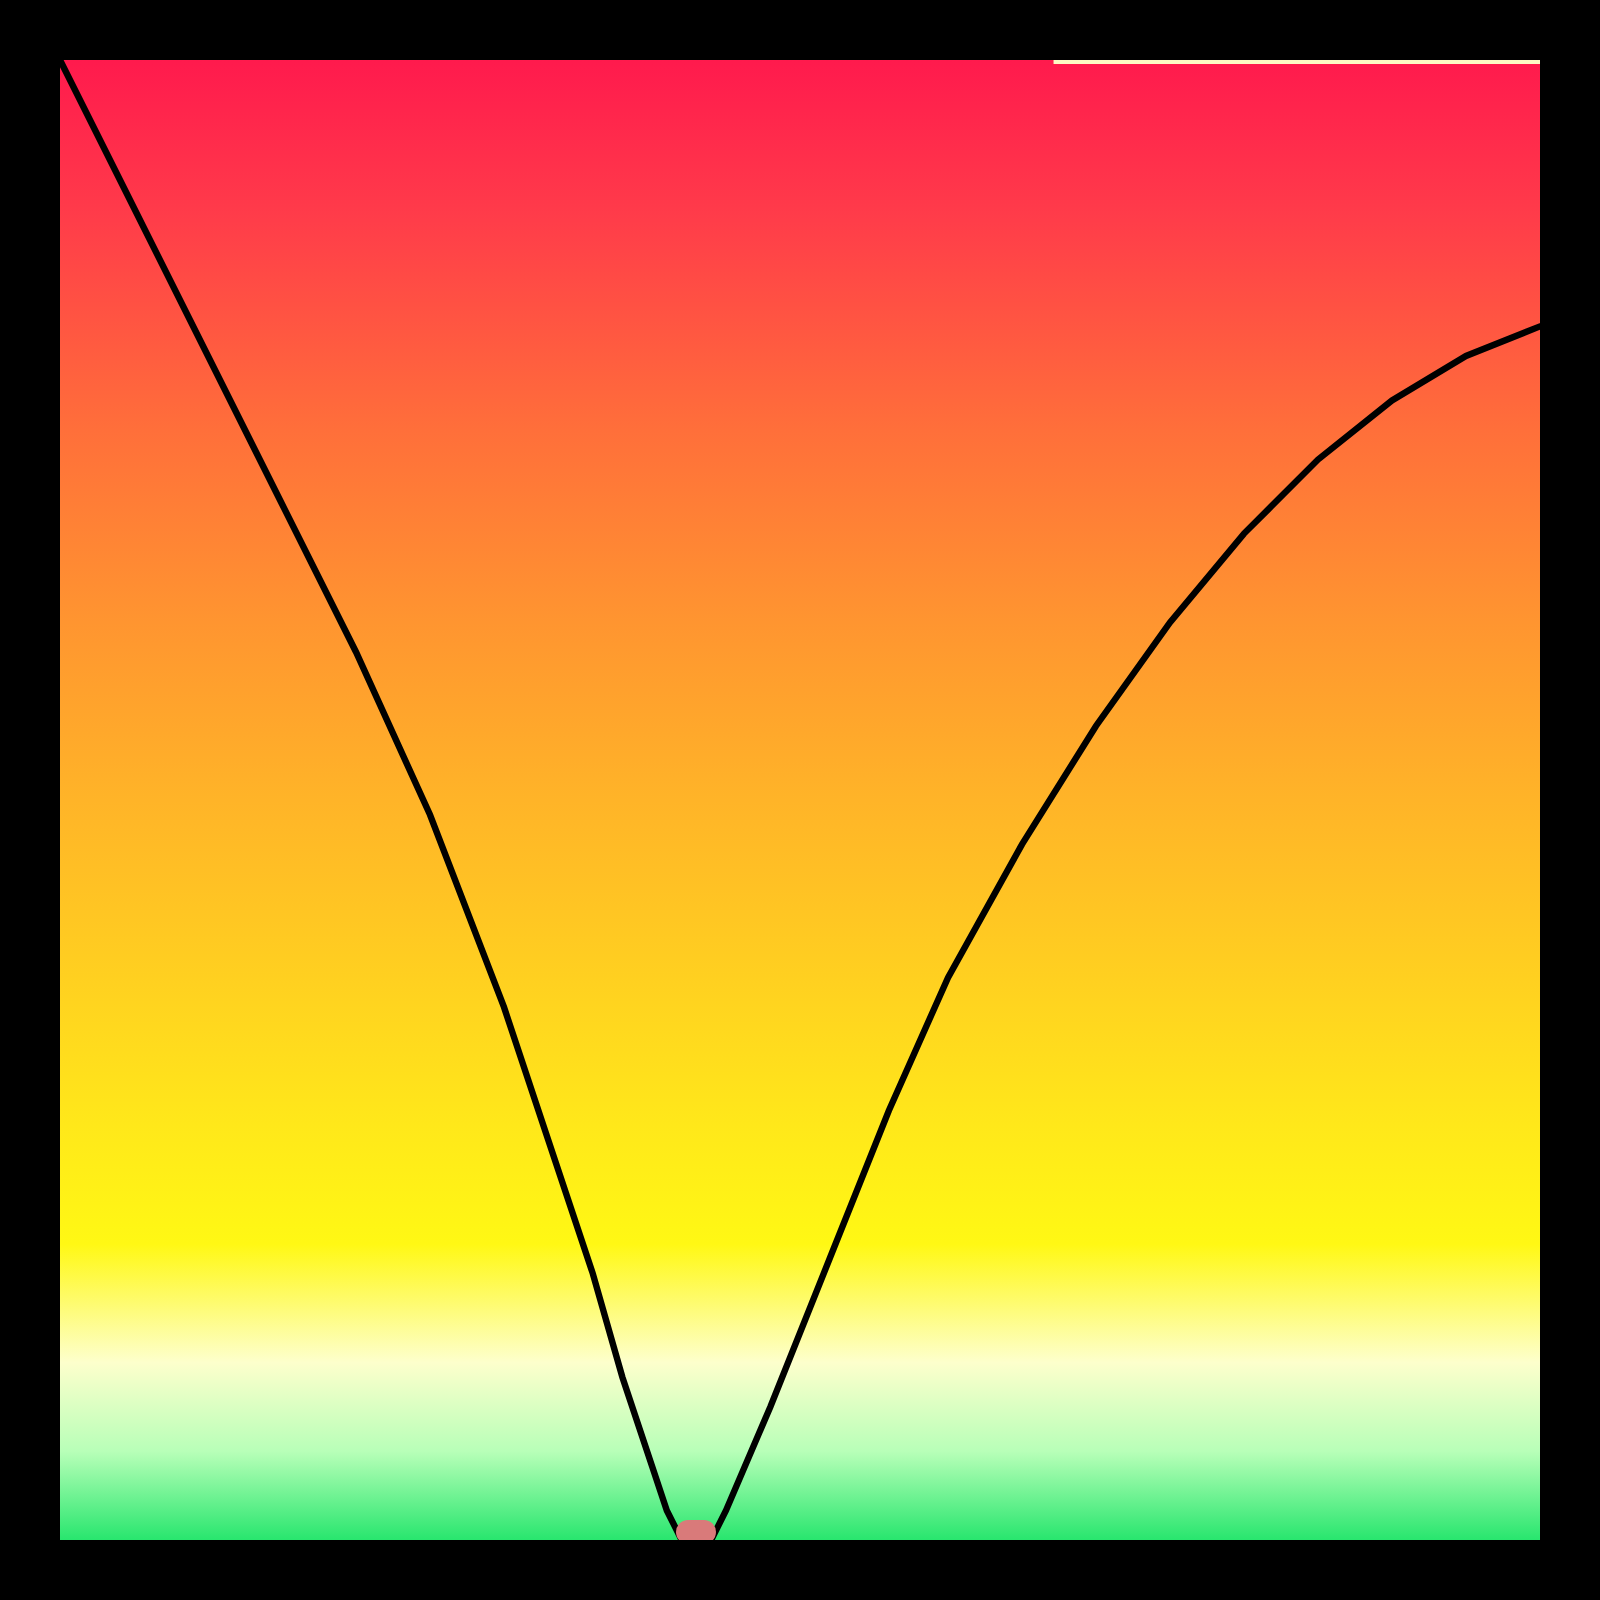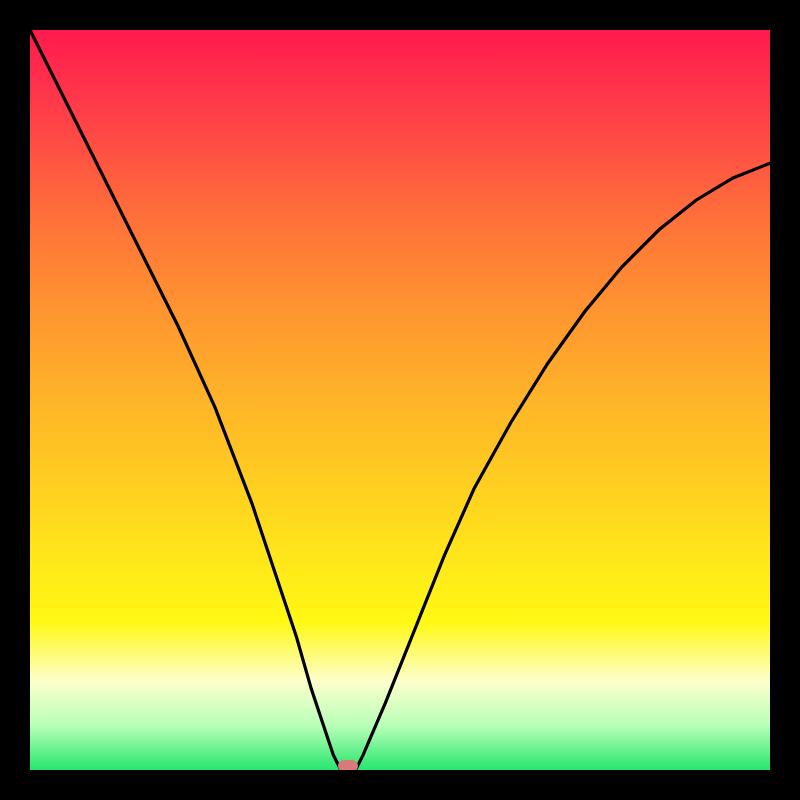--- a/index.html
+++ b/index.html
@@ -48,20 +48,21 @@
   .watermark {
     position: absolute;
     top: 4px;
     right: 30px;
     font-family: Arial, Helvetica, sans-serif;
     font-size: 26px;
     font-weight: 600;
     color: #fef9c3;
     letter-spacing: 0.2px;
     user-select: none;
+    text-decoration: underline;
   }
   .frame {
     position: absolute;
     left: 0; top: 0;
     width: 800px;
     height: 800px;
     border: 30px solid #000;
     pointer-events: none;
   }
 </style>

